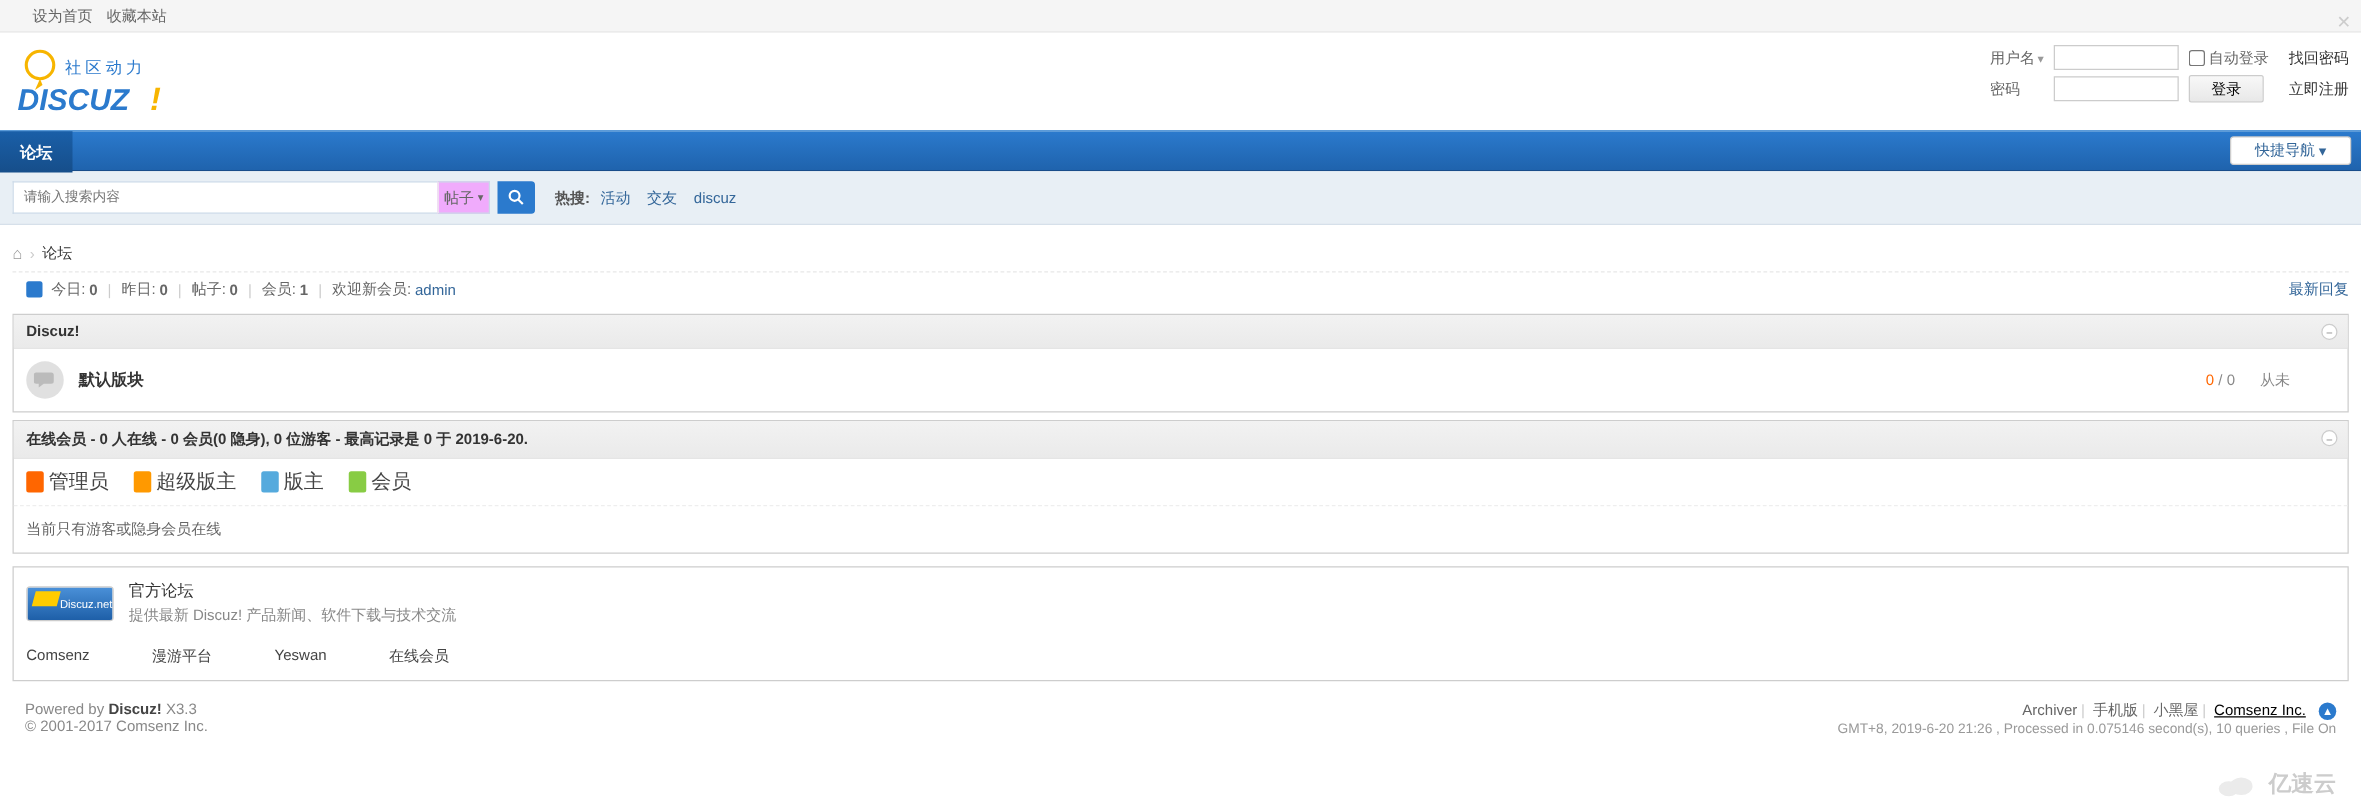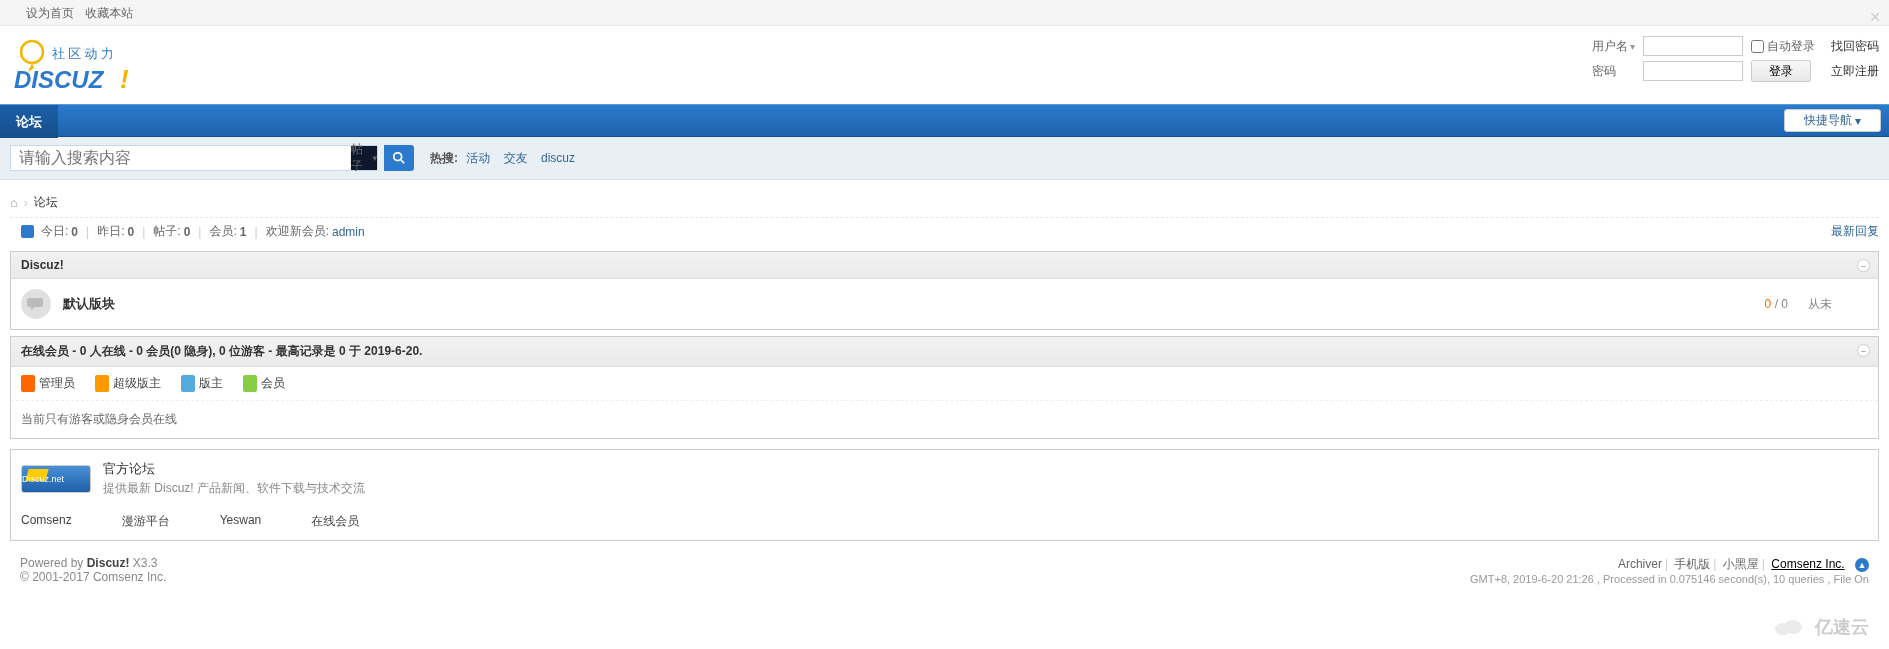--- a/index.html
+++ b/index.html
@@ -20,22 +20,22 @@
 .login-form .dropdown-caret { font-size: 10px; color:#999; cursor:pointer; margin-left:2px;}
 .login-btn { width: 60px; height: 22px; background: linear-gradient(#f8f8f8, #e8e8e8); border: 1px solid #ccc; border-radius: 2px; font-size: 12px; cursor: pointer; }
 .auto-login { display:flex; align-items:center; gap:3px;}
 
 .nav-bar { background: linear-gradient(#2b7acd, #1f63ad); height: 33px; border-top:1px solid #5a9ad8; border-bottom:1px solid #194d8a; display:flex; justify-content:space-between; align-items:stretch; padding-right:8px;}
 .nav-item { display:inline-block; padding:0 16px; line-height:33px; color:#fff; font-weight:bold; font-size:13px; background: linear-gradient(#1a5fa8, #164e8a); cursor:pointer;}
 .quick-nav { align-self:center; background:#fff; border:1px solid #ccc; border-radius:3px; padding:2px 19px; font-size:12px; color:#369; cursor:pointer; display:flex;align-items:center;gap:3px;}
 
 .search-bar { background:#e8eff5; padding:8px 10px; border-bottom:1px solid #d6e0ea; display:flex; align-items:center; gap:6px;}
 .search-input-wrap { display:flex; align-items:stretch; }
-.search-input { width:340px; height:26px; border:1px solid #cad9e8; border-right:none; padding:0 8px; font-size:16px; color:#999;}
-.search-type { width:28px; height:26px; border:1px solid #cad9e8; border-left:1px solid #eee; background:#0f172a; font-size:12px; color:#666; display:flex;align-items:center;justify-content:center;gap:3px;cursor:pointer;}
+.search-input { width:340px; height:26px; border:1px solid #cad9e8; border-right:none; padding:0 8px; font-size:11px; color:#999;}
+.search-type { width:42px; height:26px; border:1px solid #cad9e8; border-left:1px solid #eee; background:#f0abfc; font-size:12px; color:#666; display:flex;align-items:center;justify-content:center;gap:3px;cursor:pointer;}
 .search-btn { width:30px; height:26px; background:#2b7acd; border:none; color:#fff; cursor:pointer; display:flex;align-items:center;justify-content:center; border-radius:0 3px 3px 0;}
 .hot-search { margin-left:10px; font-size:12px; }
 .hot-search .lbl{color:#555; font-weight:bold;}
 .hot-search a { margin:0 5px; color:#369;}
 
 .content { padding:8px 10px;}
 .breadcrumb { padding:6px 0; display:flex; align-items:center; gap:6px; font-size:12px;}
 .breadcrumb .home-ic { color:#999; font-size:13px;}
 .breadcrumb .sep { color:#ccc;}
 .stats-line { padding:5px 11px; border-top:1px dashed #e7e7e7; font-size:12px; color:#666; position:relative; display:flex;align-items:center;gap:3px;}
@@ -50,47 +50,47 @@
 .forum-row { display:flex; align-items:center; padding:10px; }
 .forum-row .ficon{ width:30px;height:30px; background:#e0e0e0; border-radius:50%; margin-right:12px; display:flex;align-items:center;justify-content:center;}
 .forum-row .ficon svg{fill:#bbb;}
 .forum-row .fname{ font-weight:bold; font-size:13px;}
 .forum-row .fstats{ margin-left:auto; margin-right:20px; font-size:12px; color:#888;}
 .forum-row .fstats .n0{color:#f60;}
 .forum-row .flast{ font-size:12px; color:#888; width:60px;}
 
 .online-panel .panel-hd{font-size:12px;color:#333;}
 .legend{padding:8px 10px; display:flex; gap:20px; align-items:center;}
-.legend-item{display:flex;align-items:center;gap:4px;font-size:12px;}
+.legend-item{display:flex;align-items:center;gap:4px;font-size:16px;}
 .legend-badge{width:14px;height:17px;border-radius:2px;display:inline-block;}
 .b-admin{background:#f60;}
 .b-super{background:#f90;}
 .b-mod{background:#5ad;}
 .b-member{background:#8c4;}
 .online-msg{padding:0 10px 10px 10px; font-size:12px; color:#666; border-top:1px dashed #eee; padding-top:10px; margin-top:0;}
 
 .official-panel{border:1px solid #cdcdcd; margin-top:10px; padding:10px;}
 .official-row{display:flex;align-items:center;gap:12px;}
-.official-img{width:70px;height:28px;background:linear-gradient(#4a90d8,#1e5fa8);border:1px solid #ccc;border-radius:3px;display:flex;align-items:center;justify-content:flex-start;color:#fff;font-size:9px;position:relative;}
+.official-img{width:70px;height:28px;background:linear-gradient(#4a90d8,#1e5fa8);border:1px solid #ccc;border-radius:3px;display:flex;align-items:center;justify-content:flex-end;color:#fff;font-size:9px;position:relative;padding-left:48px;}
 .official-img::before{content:""; width:20px;height:12px; background:#fc0; position:absolute; left:5px;top:3px; transform:skewX(-15deg);}
 .official-txt .t{font-weight:normal;font-size:13px;}
 .official-txt .d{font-size:12px;color:#888;margin-top:2px;}
 .official-links{margin-top:16px; display:flex; gap:50px; font-size:12px;}
 .official-links a{color:#444;}
 
 .footer{padding:15px 10px 30px 10px; font-size:12px; color:#888; position:relative;}
 .footer .l1 a{color:#444;}
 .footer .r{position:absolute; right:10px; top:15px; text-align:right;}
 .footer .r a{color:#666; margin:0 3px;}
 .footer .r .sep{color:#ccc;}
 .footer .r .comsenz{color:#000000;text-decoration:underline;}
 .footer .r2{position:absolute; right:10px; top:32px; font-size:11px; color:#999;}
 .footer .badge-a{width:14px;height:14px;background:#2b7acd;color:#fff;border-radius:50%;display:inline-flex;align-items:center;justify-content:center;font-size:9px;margin-left:4px;}
 
-.watermark{position:fixed; right:20px; bottom:10px; font-size:18px; color:#ccc; font-weight:bold; display:flex;align-items:center;gap:12px;}
+.watermark{position:fixed; right:20px; bottom:10px; font-size:18px; color:#ccc; font-weight:bold; display:flex;align-items:flex-end;gap:12px;}
 .watermark svg{opacity:0.4;}
 </style>
 </head>
 <body>
 
 <div class="topbar">
   <a href="#">设为首页</a>
   <a href="#">收藏本站</a>
   <span class="close-x">✕</span>
 </div>

